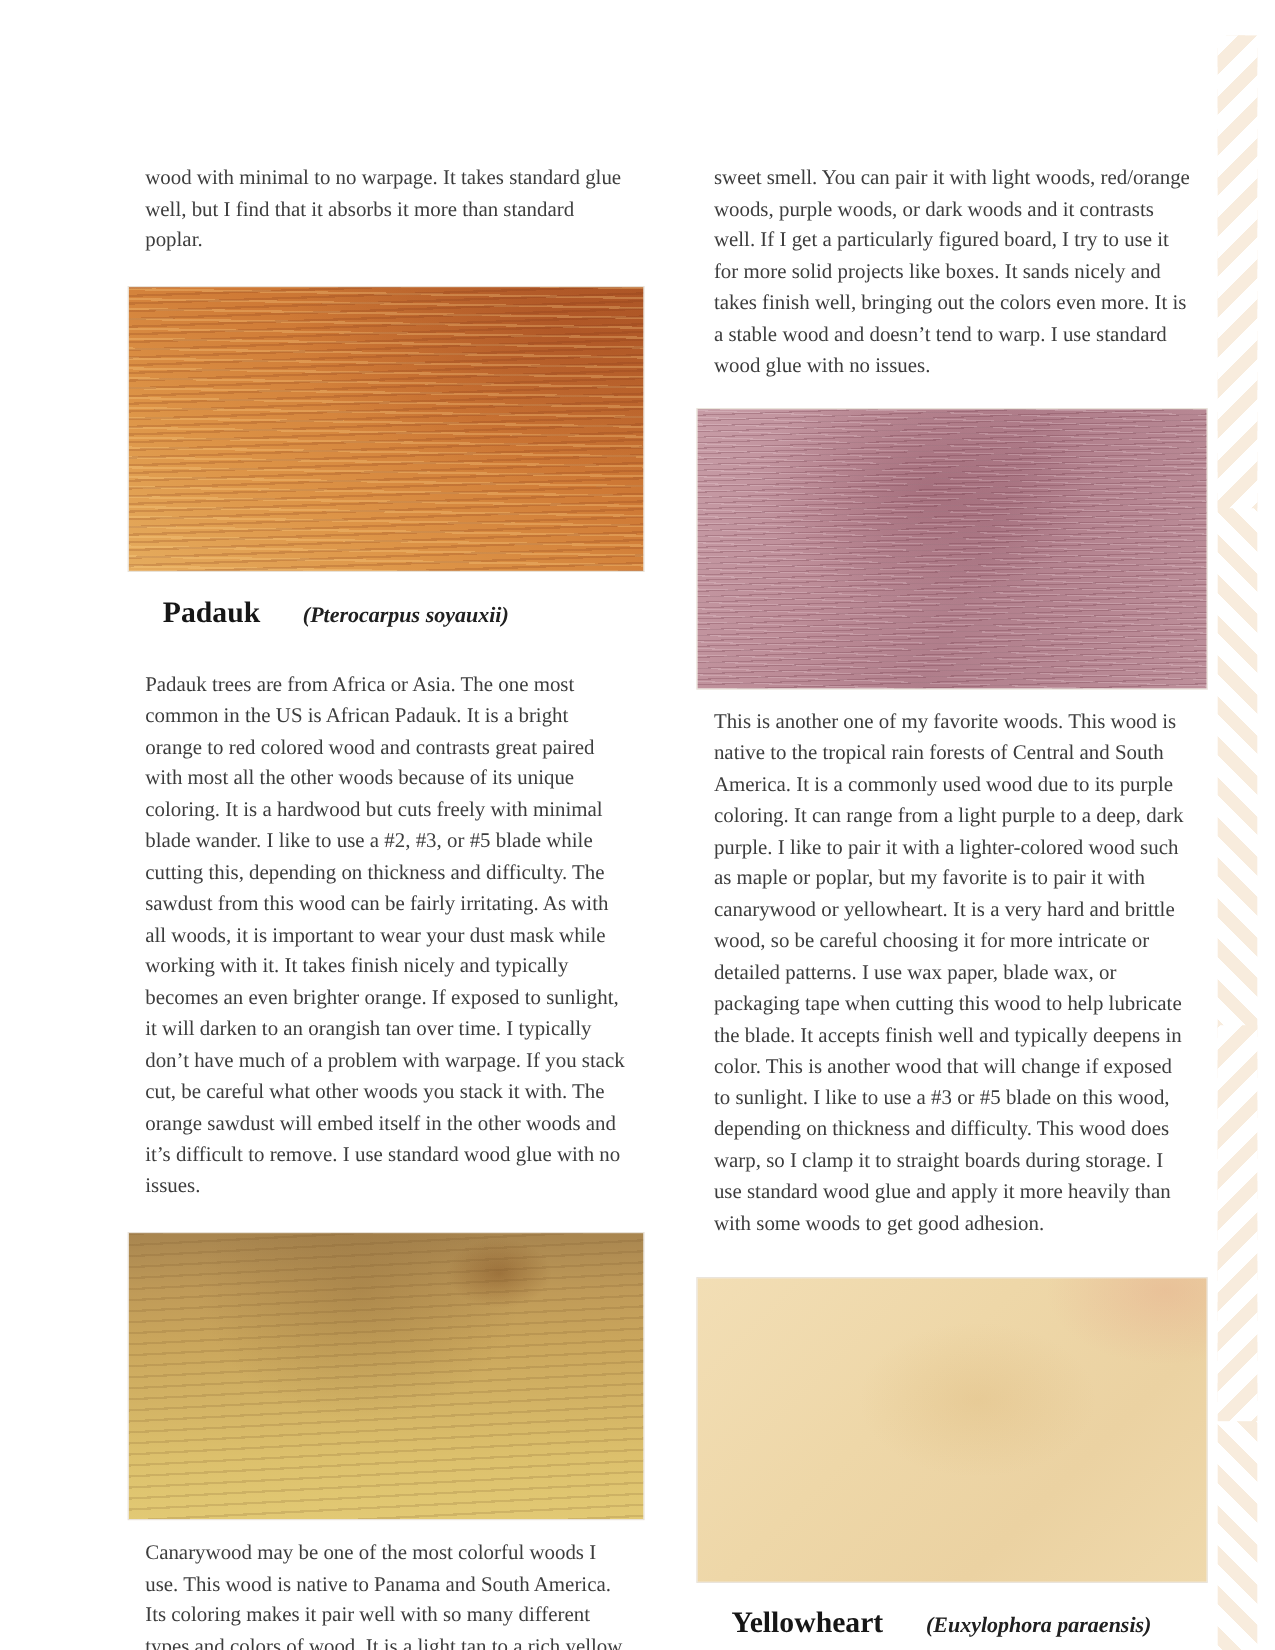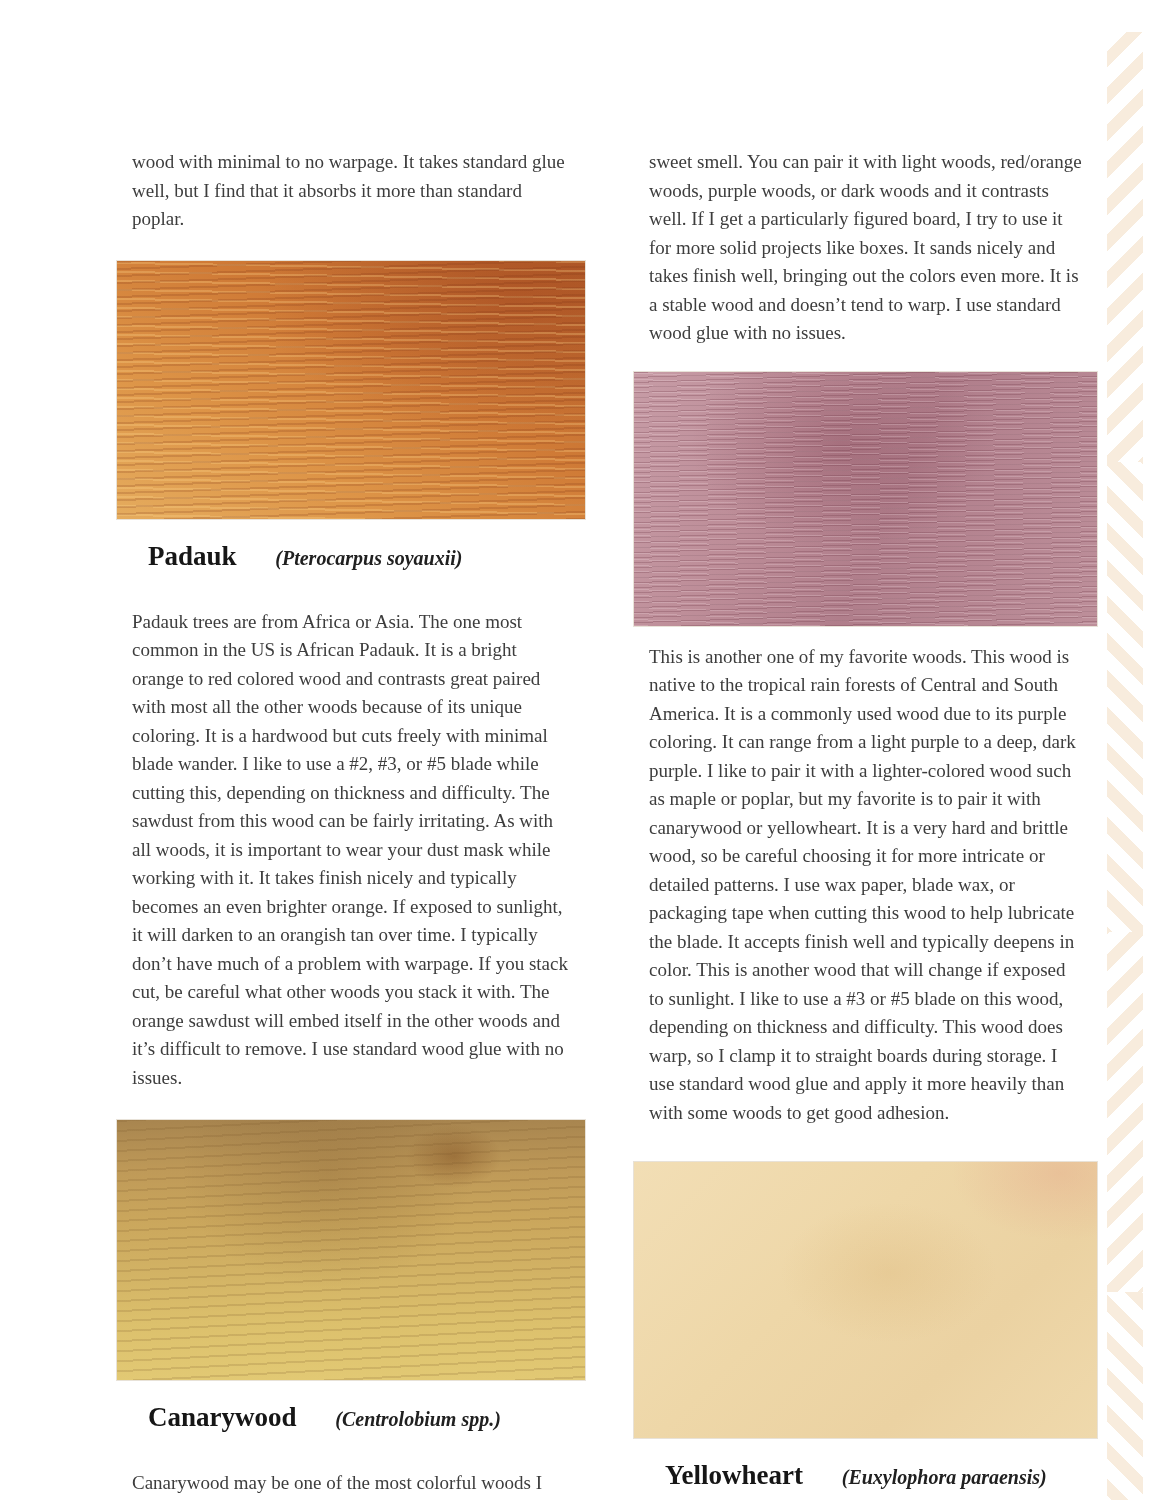--- a/index.html
+++ b/index.html
@@ -127,22 +127,20 @@
     <p class="body">wood with minimal to no warpage. It takes standard glue well, but I find that it absorbs it more than standard poplar.</p>
 
     <div class="photo photo-padauk"></div>
 
     <h2 class="wood-heading"><span>Padauk</span>
       <span class="latin">(Pterocarpus soyauxii)</span></h2>
     <p class="body">Padauk trees are from Africa or Asia. The one most common in the US is African Padauk. It is a bright orange to red colored wood and contrasts great paired with most all the other woods because of its unique coloring. It is a hardwood but cuts freely with minimal blade wander. I like to use a #2, #3, or #5 blade while cutting this, depending on thickness and difficulty. The sawdust from this wood can be fairly irritating. As with all woods, it is important to wear your dust mask while working with it. It takes finish nicely and typically becomes an even brighter orange. If exposed to sunlight, it will darken to an orangish tan over time. I typically don’t have much of a problem with warpage. If you stack cut, be careful what other woods you stack it with. The orange sawdust will embed itself in the other woods and it’s difficult to remove. I use standard wood glue with no issues.</p>
 
     <div class="photo photo-canarywood"></div>
 
-    <h2 class="wood-heading"><span>Canarywood</span>
-      <span class="latin">(Centrolobium spp.)</span></h2>
     <p class="body">Canarywood may be one of the most colorful woods I use. This wood is native to Panama and South America. Its coloring makes it pair well with so many different types and colors of wood. It is a light tan to a rich yellow color with a rainbow of colors in the grain. It can have pink, red, purple, brown, and black streaks in it. It cuts really well with minimal blade wander. I love the aroma as you work it; it has an almost</p>
   </div>
 
   <div class="col col-right">
     <p class="body">sweet smell. You can pair it with light woods, red/orange woods, purple woods, or dark woods and it contrasts well. If I get a particularly figured board, I try to use it for more solid projects like boxes. It sands nicely and takes finish well, bringing out the colors even more. It is a stable wood and doesn’t tend to warp. I use standard wood glue with no issues.</p>
 
     <div class="photo photo-purpleheart"></div>
 
     <p class="body">This is another one of my favorite woods. This wood is native to the tropical rain forests of Central and South America. It is a commonly used wood due to its purple coloring. It can range from a light purple to a deep, dark purple. I like to pair it with a lighter-colored wood such as maple or poplar, but my favorite is to pair it with canarywood or yellowheart. It is a very hard and brittle wood, so be careful choosing it for more intricate or detailed patterns. I use wax paper, blade wax, or packaging tape when cutting this wood to help lubricate the blade. It accepts finish well and typically deepens in color. This is another wood that will change if exposed to sunlight. I like to use a #3 or #5 blade on this wood, depending on thickness and difficulty. This wood does warp, so I clamp it to straight boards during storage. I use standard wood glue and apply it more heavily than with some woods to get good adhesion.</p>
 

